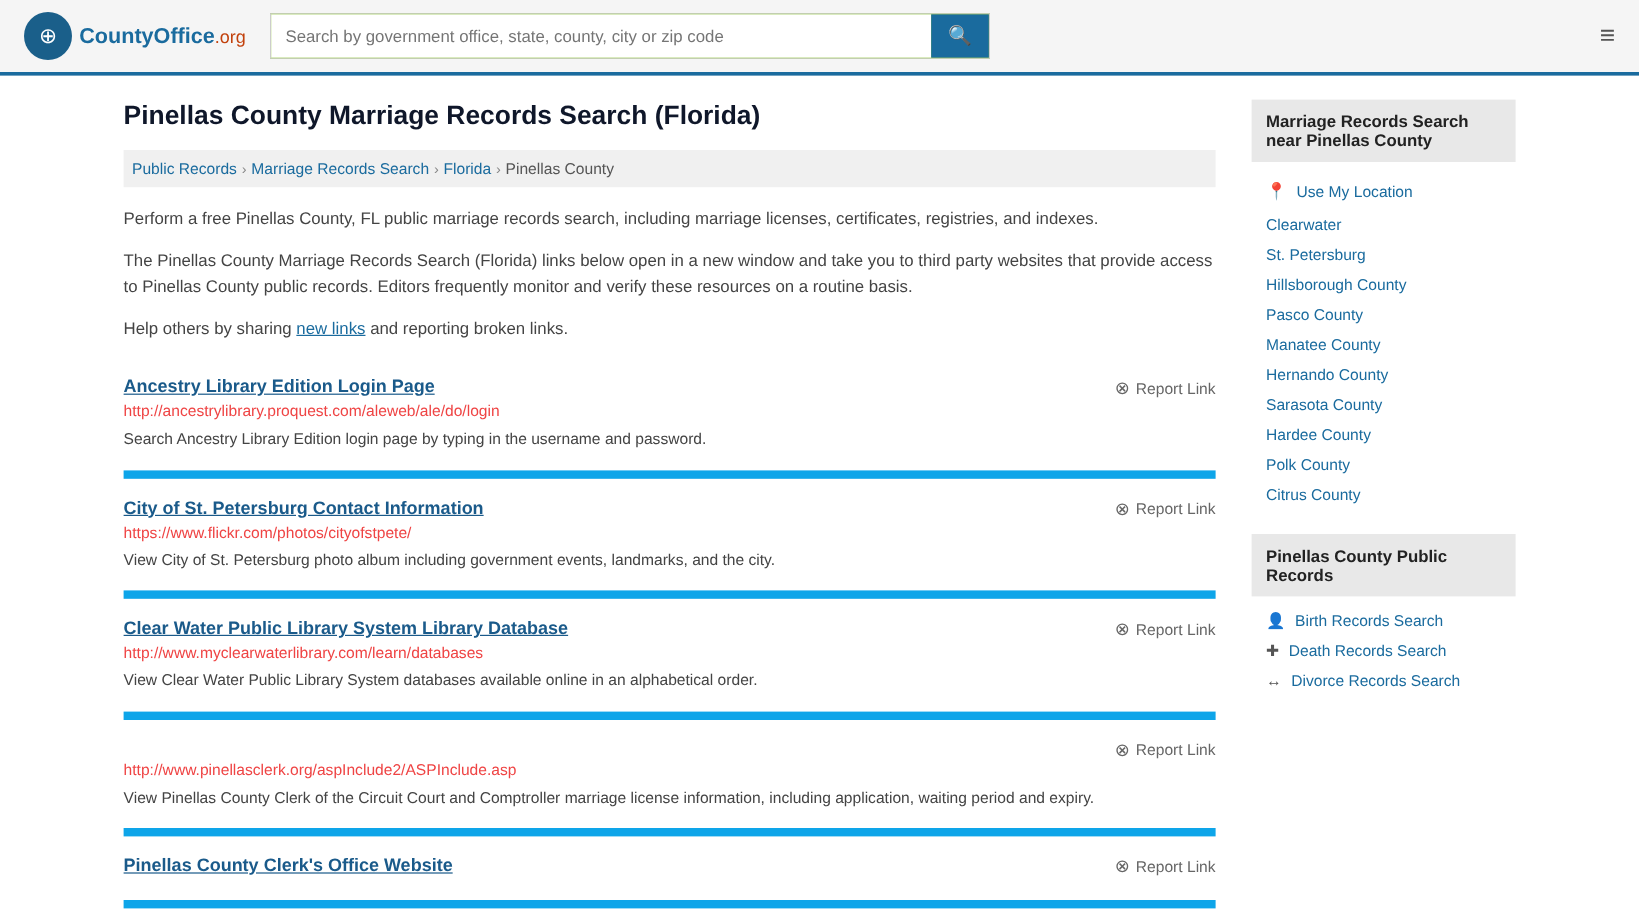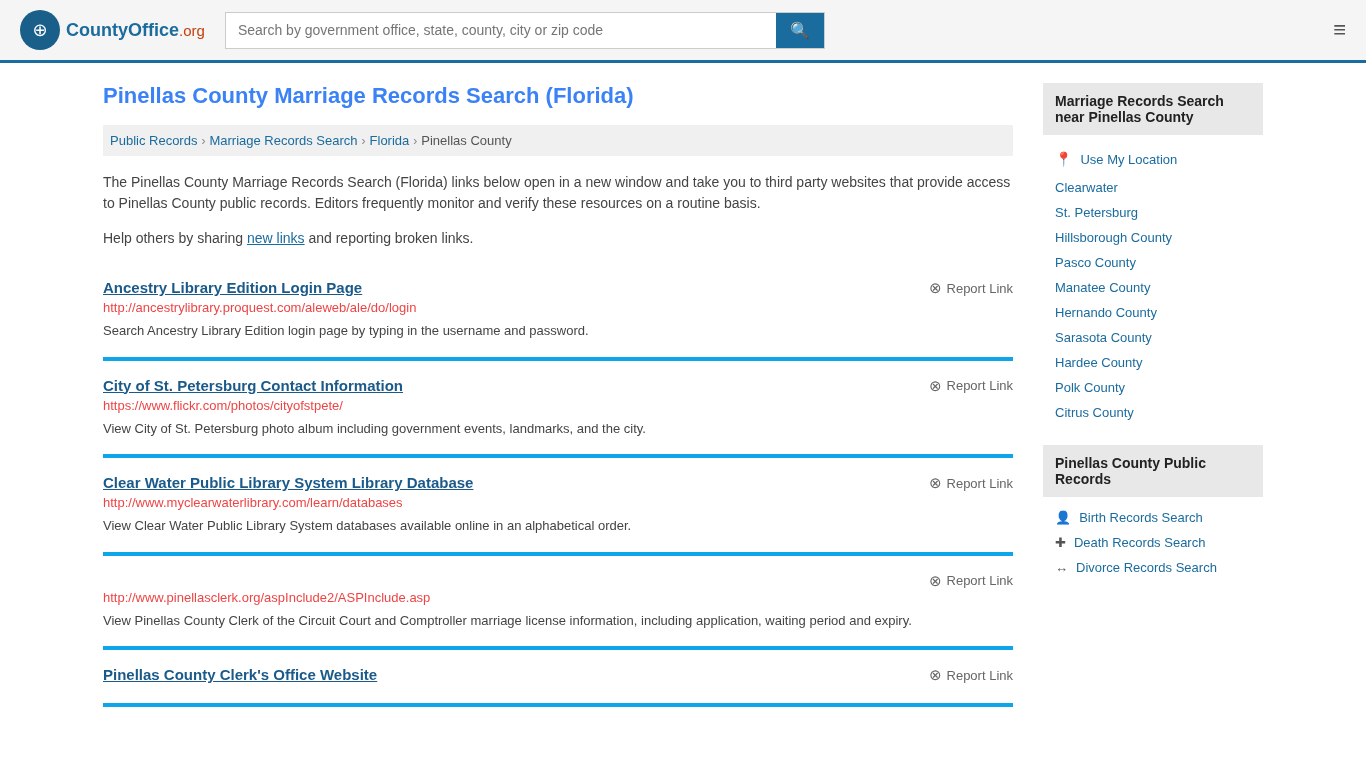--- a/index.html
+++ b/index.html
@@ -73,21 +73,21 @@
       display: flex;
       gap: 30px;
     }
     #content { flex: 1; }
     #sidebar { width: 220px; flex-shrink: 0; }
 
     
     #page-title {
       font-size: 22px;
       font-weight: bold;
-      color: #3b82f6;
+      color: #0f172a;
       margin-bottom: 16px;
     }
 
     
     #breadcrumb {
       background: #f0f0f0;
       padding: 8px 7px;
       font-size: 13px;
       color: #555;
       margin-bottom: 16px;
@@ -98,21 +98,21 @@
     }
     #breadcrumb a { color: #1a6b9e; text-decoration: none; }
     #breadcrumb .sep { color: #888; font-size: 12px; }
 
     
     .desc-para { font-size: 14px; color: #444; margin-bottom: 14px; line-height: 1.5; }
     .desc-para a { color: #1a6b9e; }
 
     
     .result-item {
-      border-bottom: 4px solid #0ea5e9;
+      border-bottom: 7px solid #0ea5e9;
       padding: 16px 0;
     }
     .result-title {
       font-size: 15px;
       font-weight: bold;
       color: #1a5a8a;
       text-decoration: underline;
       cursor: pointer;
       display: inline-block;
       margin-bottom: 4px;
@@ -203,20 +203,21 @@
     <div id="breadcrumb">
       <a href="#">Public Records</a>
       <span class="sep">›</span>
       <a href="#">Marriage Records Search</a>
       <span class="sep">›</span>
       <a href="#">Florida</a>
       <span class="sep">›</span>
       <span>Pinellas County</span>
     </div>
 
+    <p class="desc-para">Perform a free Pinellas County, FL public marriage records search, including marriage licenses, certificates, registries, and indexes.</p>
     <p class="desc-para">The Pinellas County Marriage Records Search (Florida) links below open in a new window and take you to third party websites that provide access to Pinellas County public records. Editors frequently monitor and verify these resources on a routine basis.</p>
     <p class="desc-para">
       <span>Help others by sharing </span><a href="#">new links</a><span> and reporting broken links.</span>
     </p>
 
     <div id="results">
 
       <div class="result-item">
         <div class="result-header">
           <a class="result-title" href="#">Ancestry Library Edition Login Page</a>

